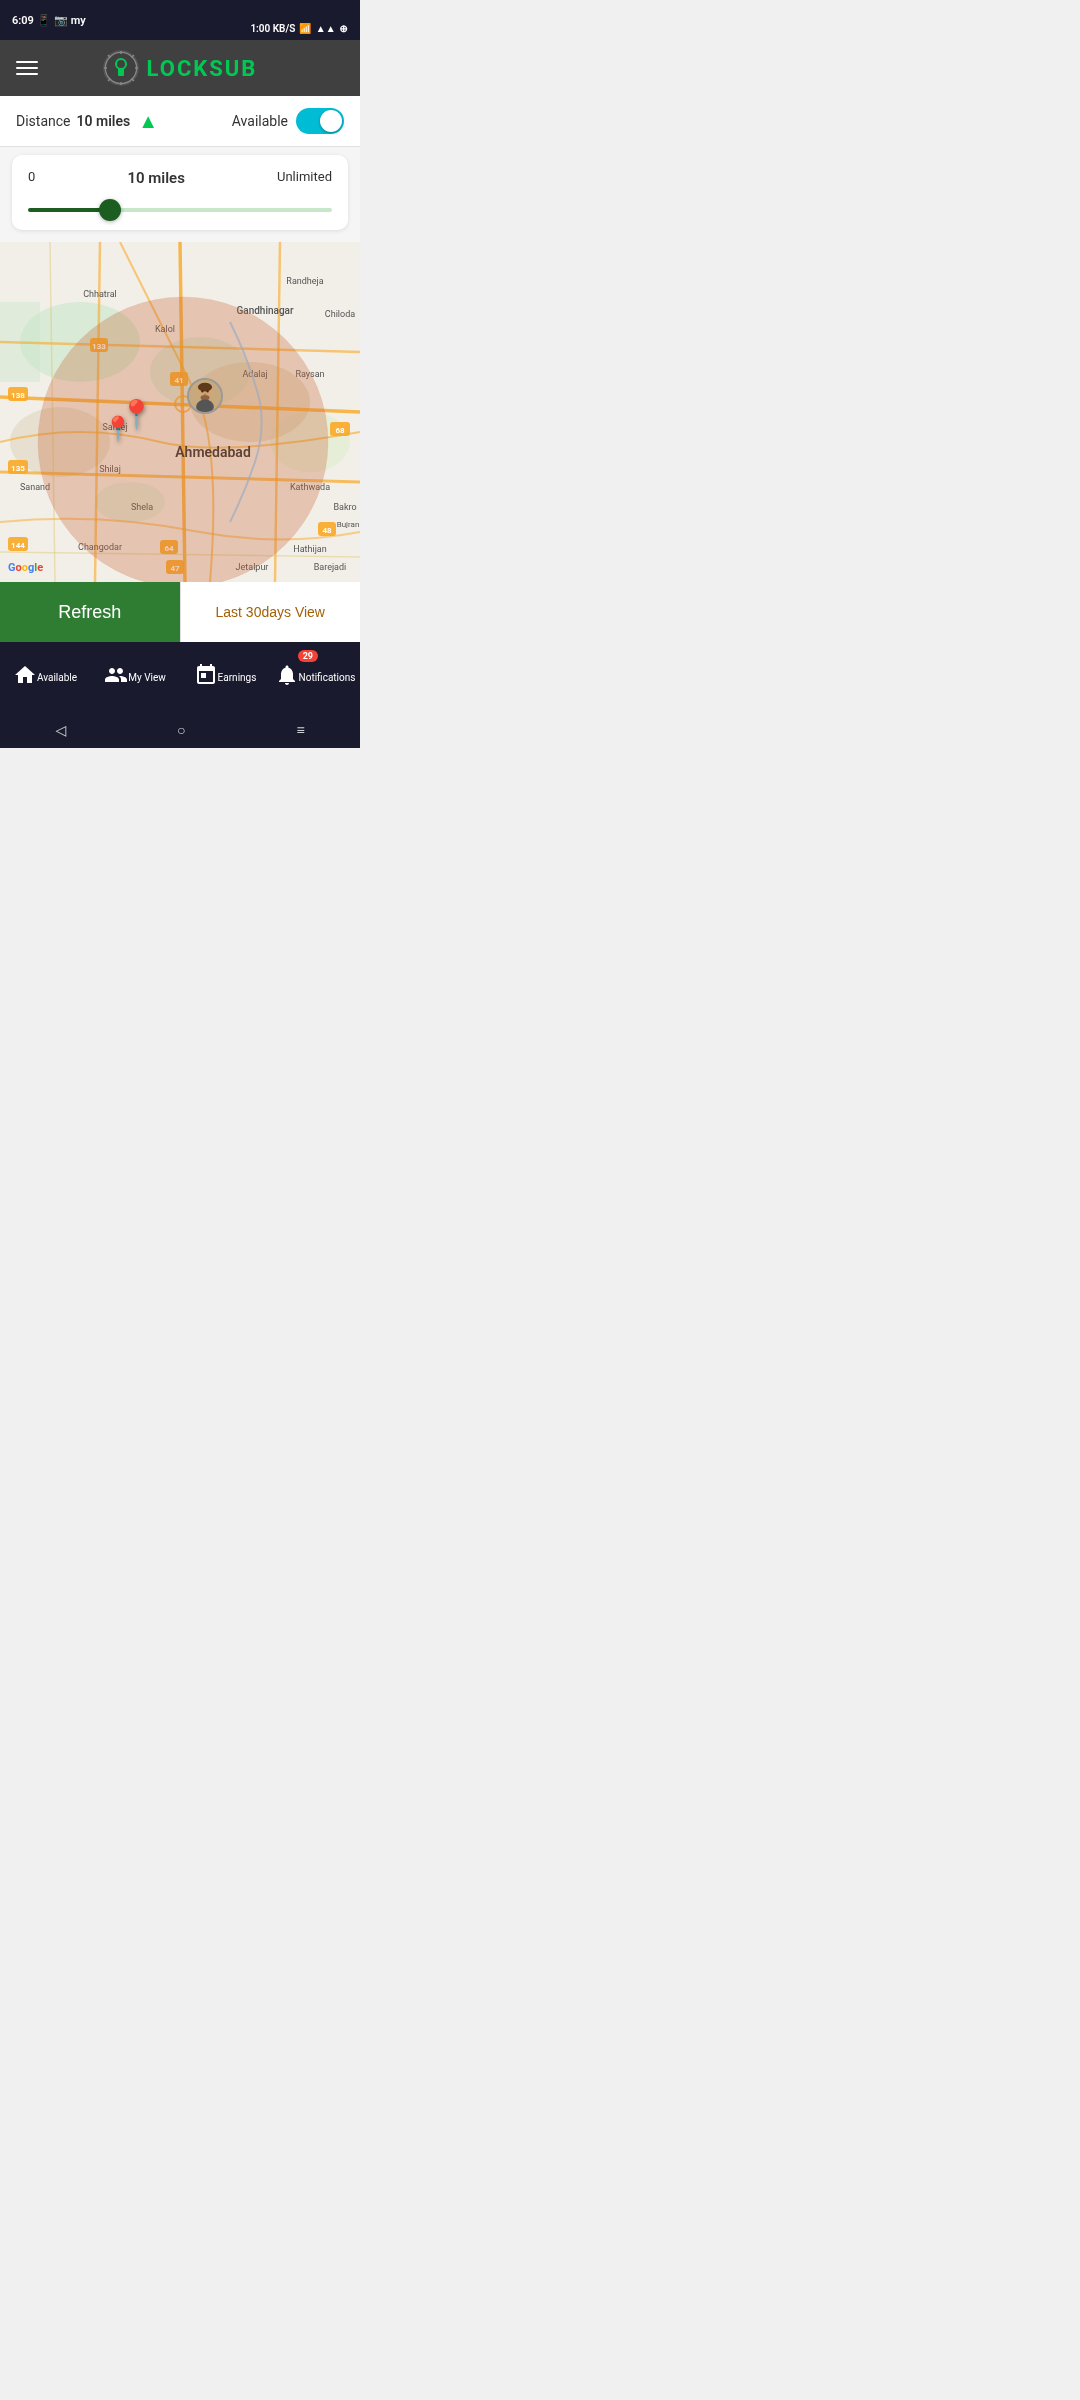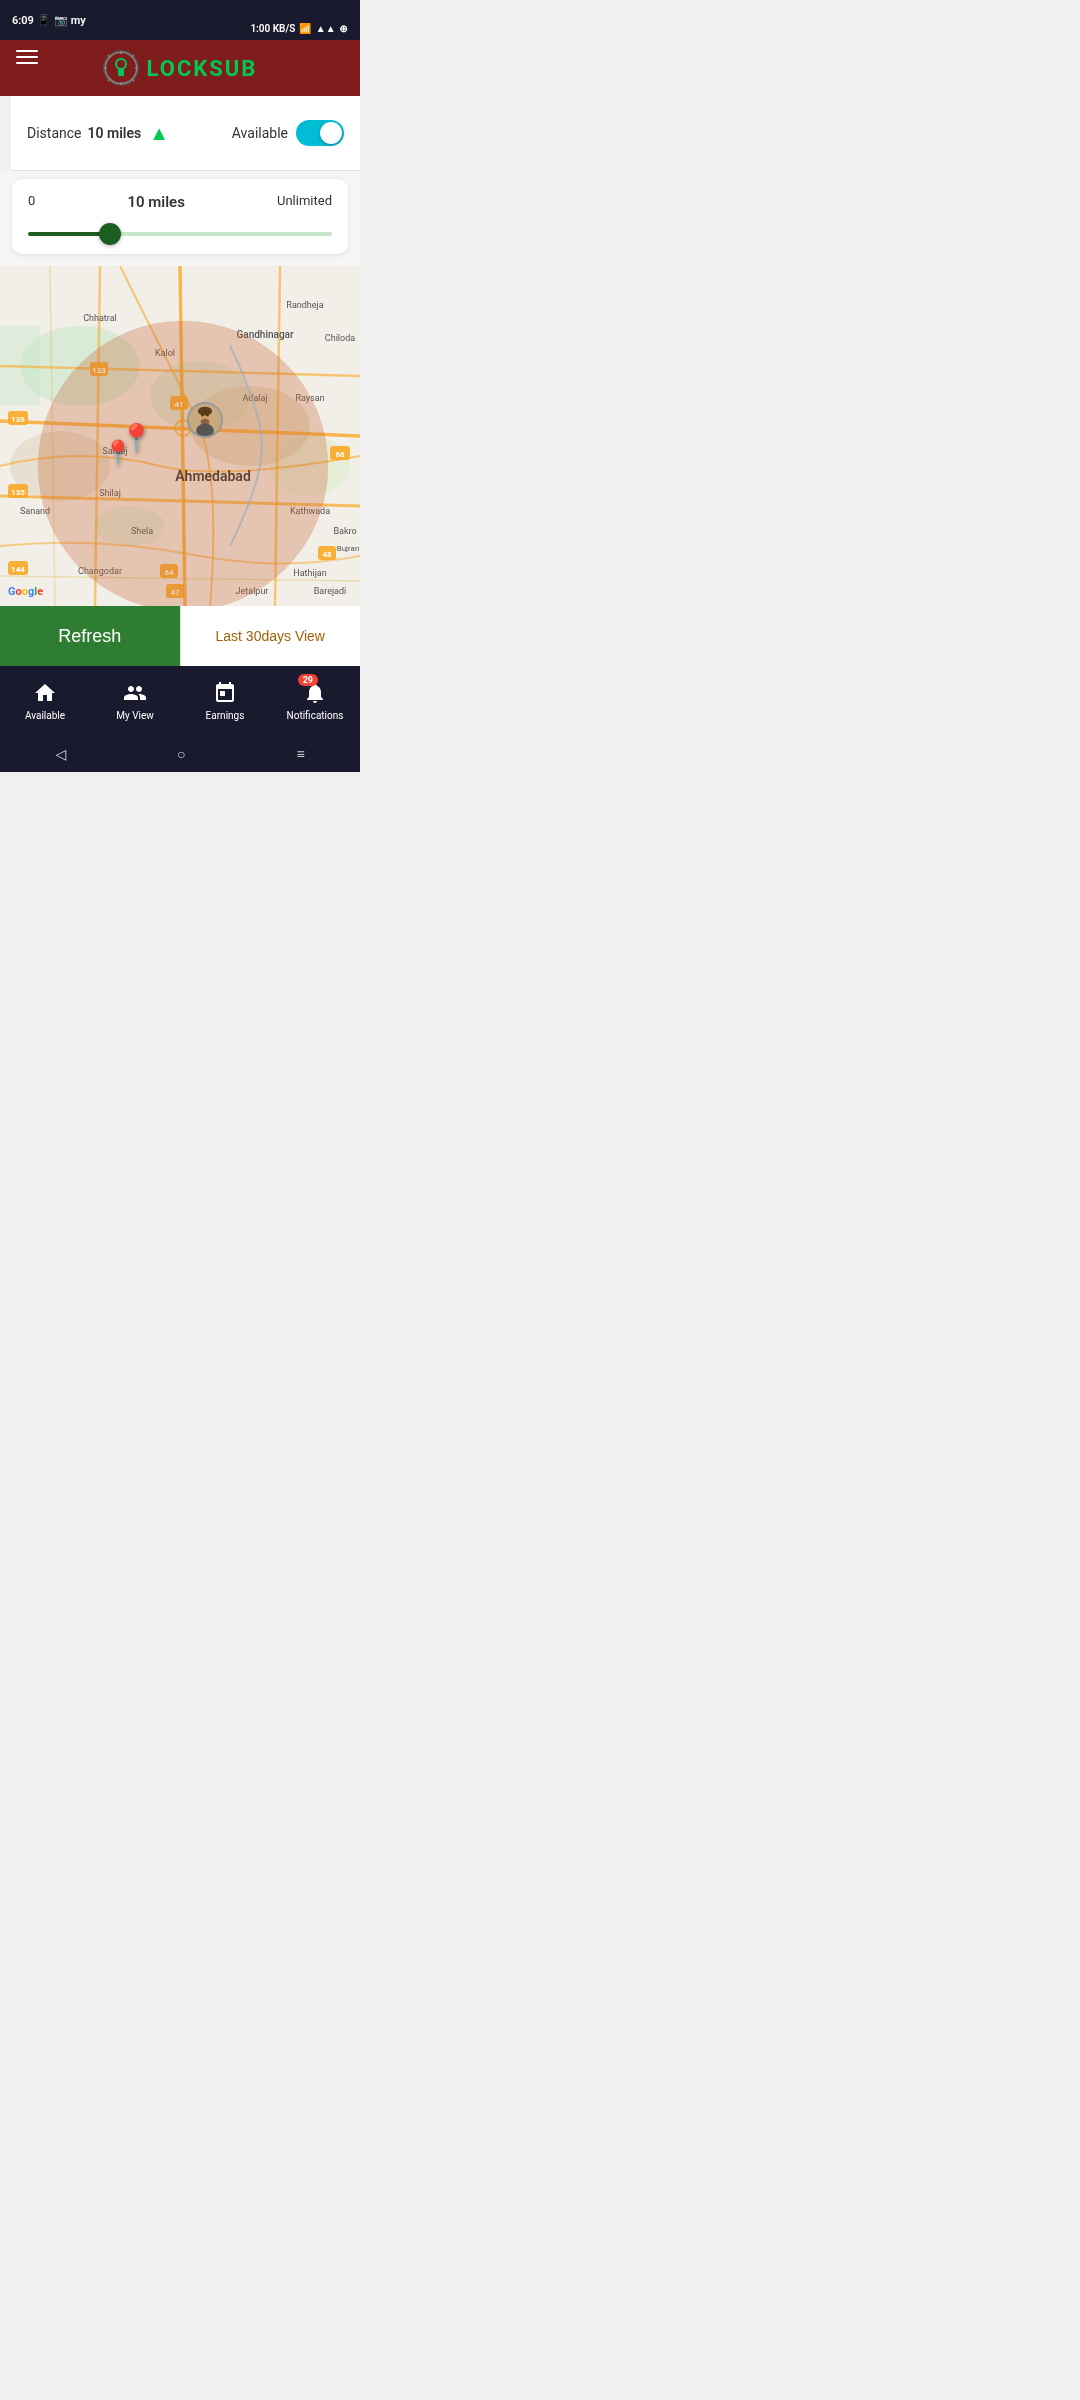--- a/index.html
+++ b/index.html
@@ -22,22 +22,23 @@
       padding: 20px 12px;
       height: 28px;
       font-size: 11px;
       font-weight: 600;
     }
     .status-left { display: flex; align-items: center; gap: 4px; }
     .status-right { display: flex; align-items: center; gap: 4px; font-size: 10px; margin-top: 16px; }
 
     
     .header {
-      background: #7f1d1d;
-      display: flex;
+      background: #404040;
+      display: flex;
+      align-items: center;
       justify-content: center;
       padding: 10px 16px;
       position: relative;
     }
     .hamburger-btn {
       position: absolute;
       left: 16px;
       background: none;
       border: none;
       color: white;
@@ -69,23 +70,22 @@
       color: #00c853;
       letter-spacing: 2px;
     }
 
     
     .controls-bar {
       background: white;
       display: flex;
       align-items: center;
       justify-content: space-between;
-      padding: 24px 16px;
+      padding: 12px 16px;
       border-bottom: 1px solid #e0e0e0;
-      margin-left: 11px;
     }
     .distance-label {
       font-size: 14px;
       color: #333;
       font-weight: 400;
     }
     .distance-value {
       font-size: 14px;
       color: #333;
       font-weight: 600;
@@ -265,21 +265,21 @@
 
     
     .bottom-nav {
       background: #1a1a2e;
       display: flex;
       height: 70px;
     }
     .nav-item {
       flex: 1;
       display: flex;
-      flex-direction: column;
+      flex-direction: row;
       align-items: center;
       justify-content: center;
       color: white;
       font-size: 11px;
       gap: 0;
       cursor: pointer;
       position: relative;
     }
     .nav-item.active .nav-icon, .nav-item.active .nav-label {
       color: white;

